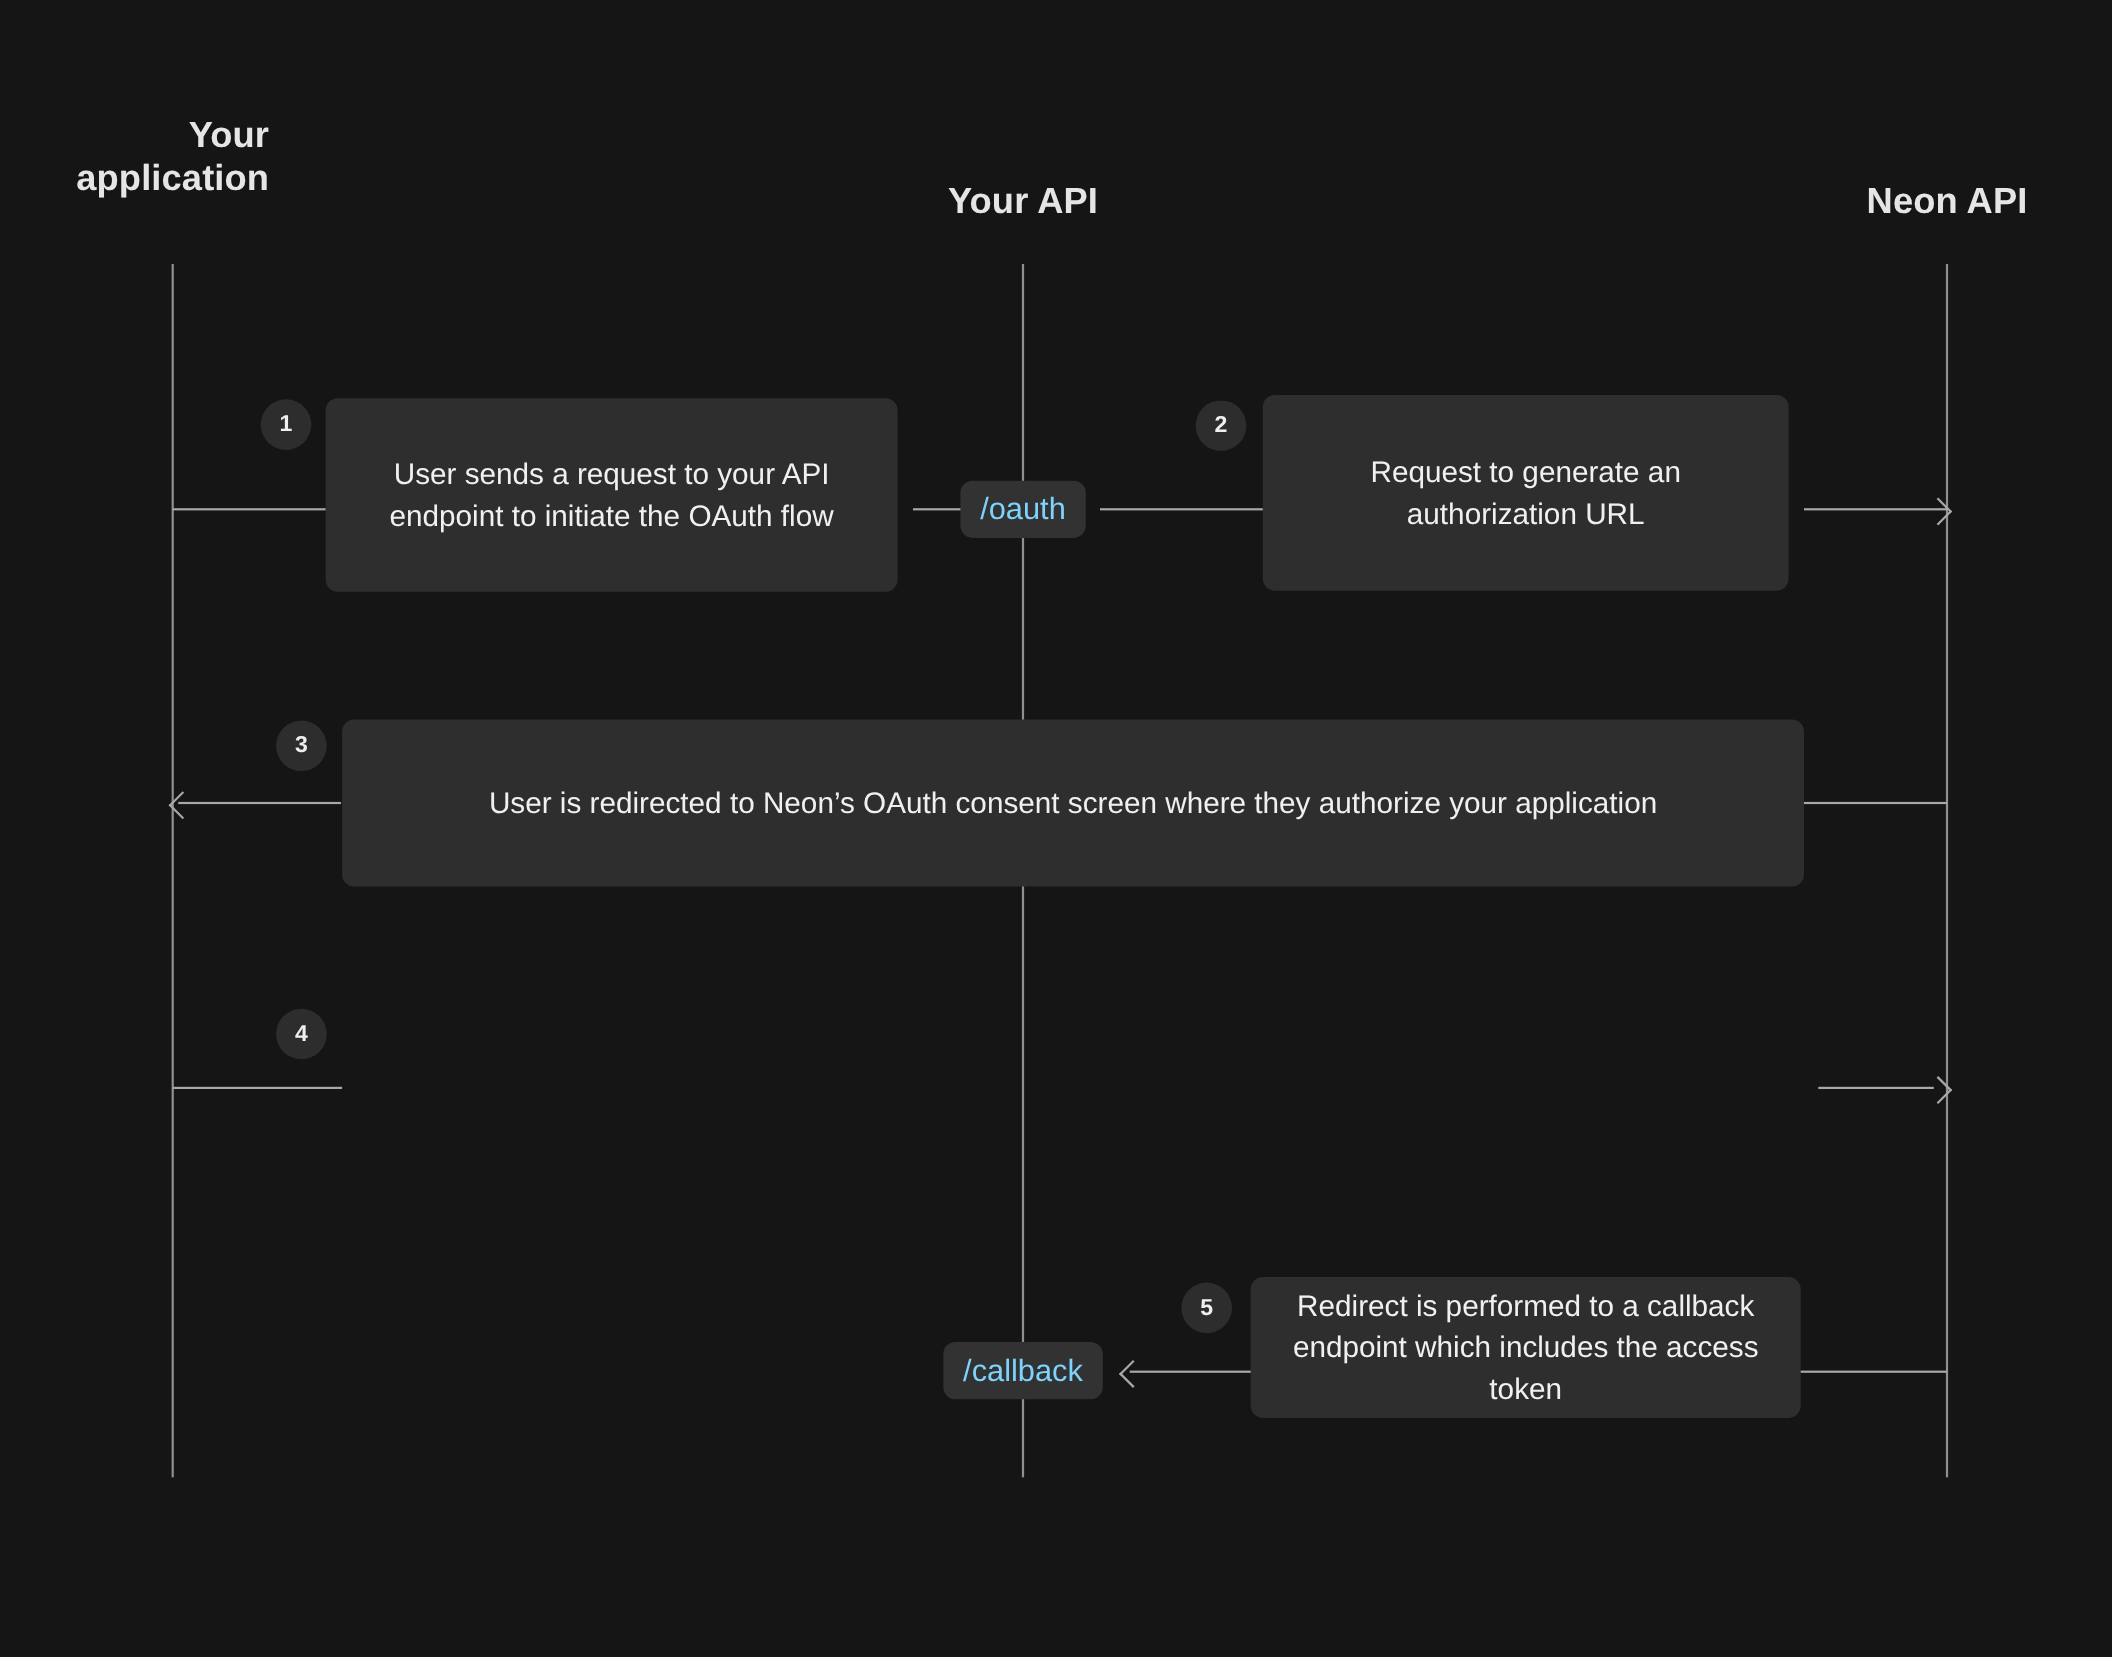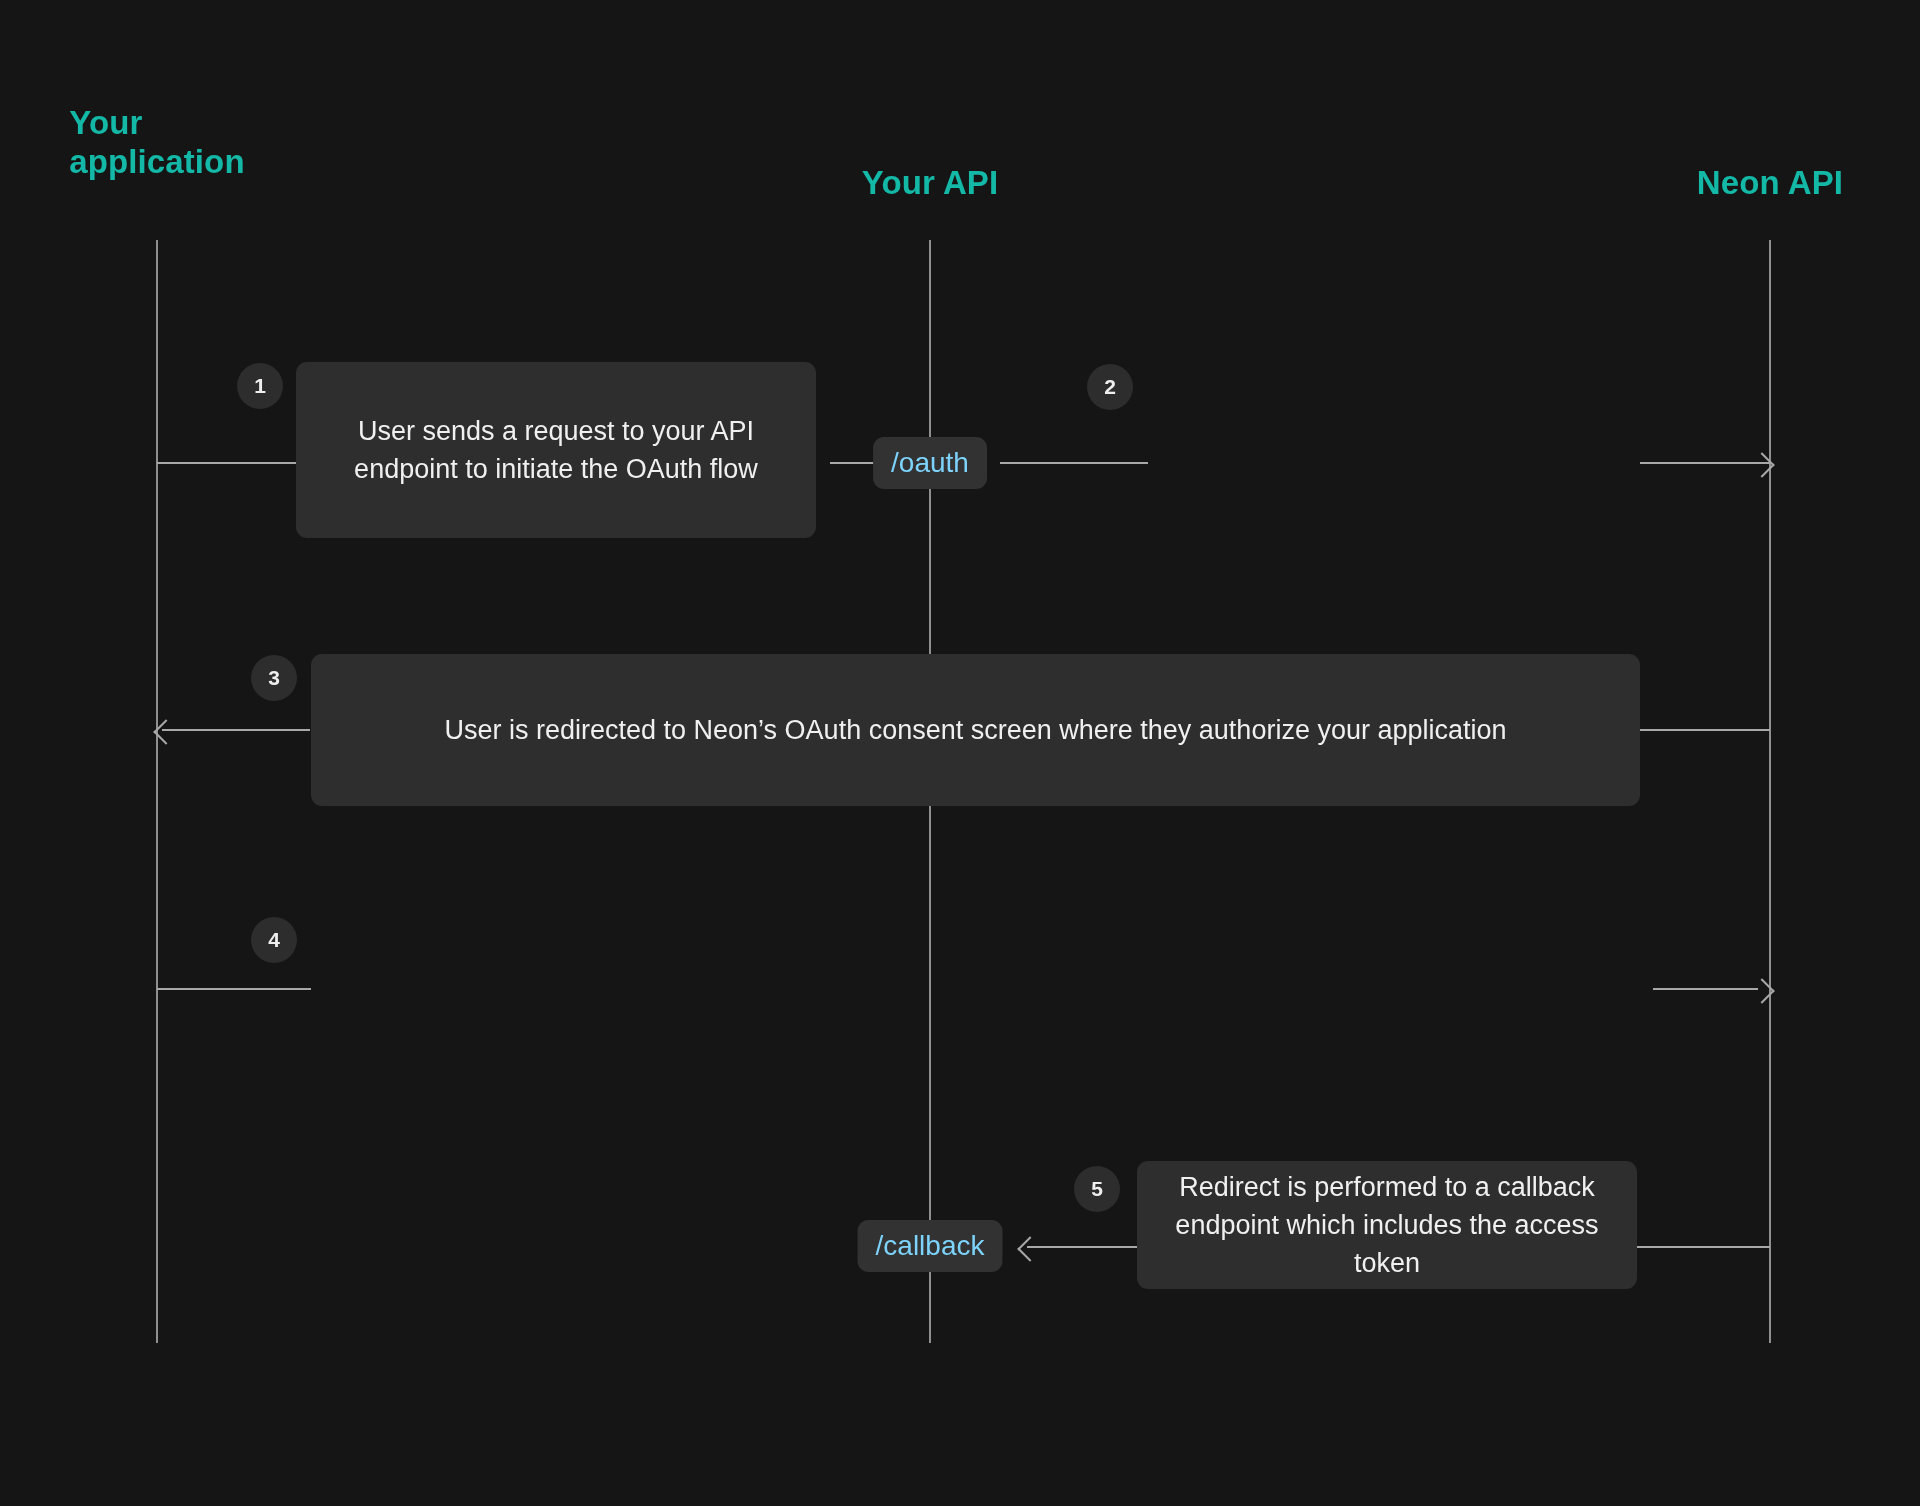--- a/index.html
+++ b/index.html
@@ -17,25 +17,25 @@
   #diagram {
     position: relative;
     width: 1920px;
     height: 1506px;
     background: #151515;
   }
 
   
   .participant-label {
     position: absolute;
-    color: #14b8a6;
+    color: #e5e5e5;
     font-size: 33px;
     font-weight: 700;
     line-height: 1.18;
-    text-align: left;
+    text-align: right;
     letter-spacing: 0.1px;
     white-space: pre-line;
     transform: translateX(-50%);
   }
 
   .lifeline {
     position: absolute;
     top: 240px;
     width: 2px;
     height: 1103px;
@@ -132,20 +132,23 @@
 
   <div class="badge" style="left:237px; top:363px;">1</div>
 
   <div class="conn" style="left:830px; top:462px; width:57px;"></div>
   <div class="arrowhead right" style="left:873px; top:456px;"></div>
 
   <div class="pill" style="left:930px; top:437px;">/oauth</div>
 
   <div class="conn" style="left:1000px; top:462px; width:148px;"></div>
 
+  <div class="msgbox" style="left:1148px; top:359px; width:478px; height:178px;">
+    <span>Request to generate an authorization URL</span>
+  </div>
 
   <div class="badge" style="left:1087px; top:364px;">2</div>
 
   <div class="conn" style="left:1640px; top:462px; width:130px;"></div>
   <div class="arrowhead right" style="left:1753px; top:456px;"></div>
 
   <div class="conn" style="left:162px; top:729px; width:148px;"></div>
   <div class="arrowhead left" style="left:157px; top:723px;"></div>
 
   <div class="msgbox" style="left:311px; top:654px; width:1329px; height:152px;">

